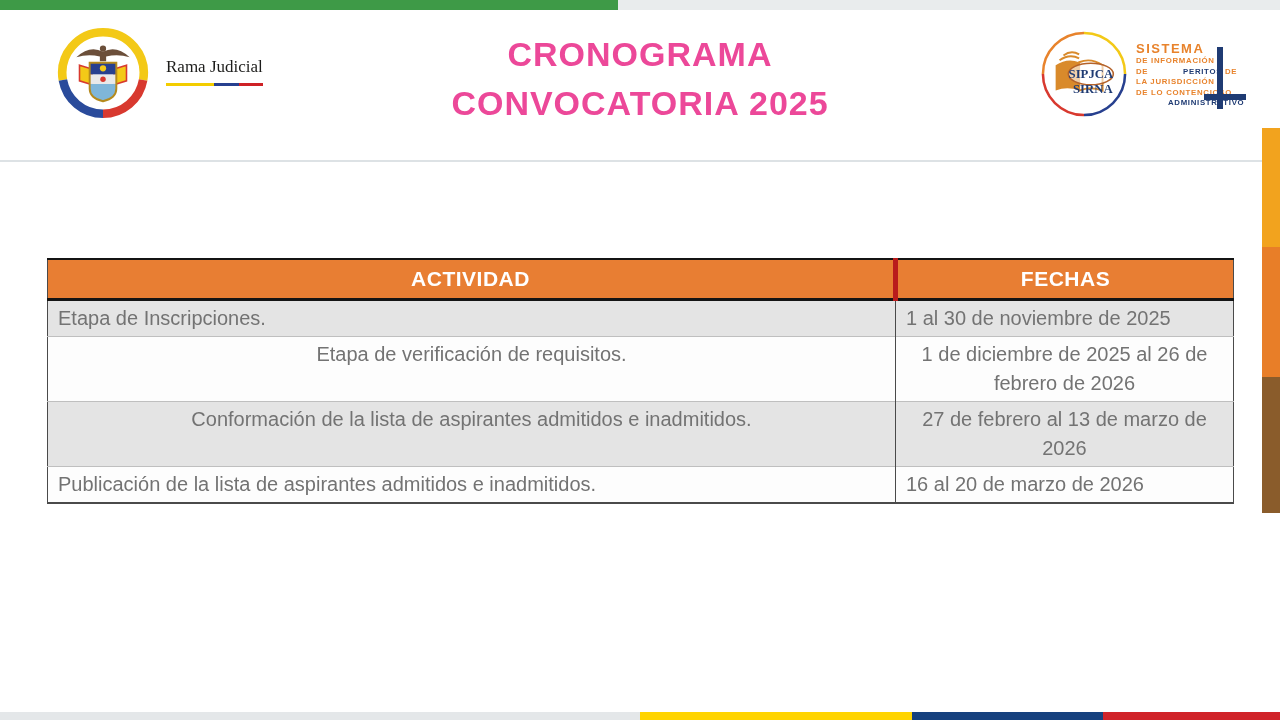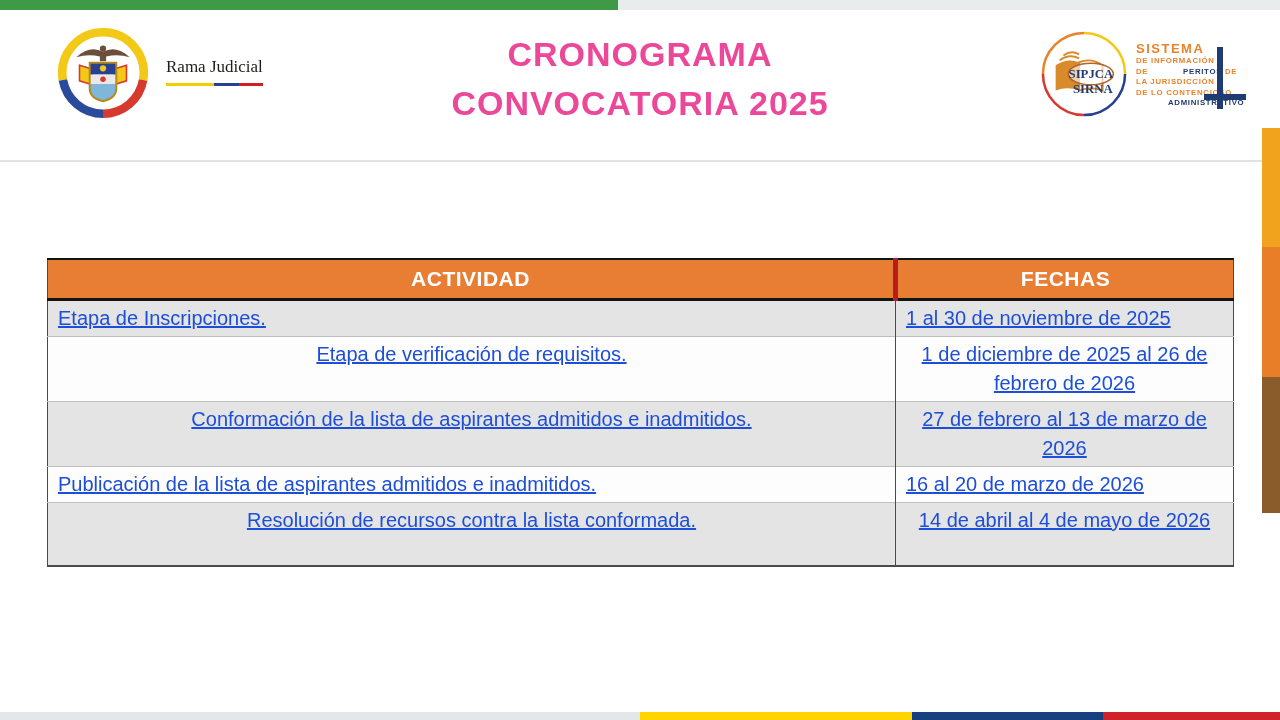--- a/index.html
+++ b/index.html
@@ -39,22 +39,22 @@
   .rs3 { top:377px; height:136px; background:#8a5c2b; }
 
   
   .table-wrap { position:absolute; left:47px; top:230px; width:1186px;margin-top:28px; }
   table { width:100%; border-collapse:collapse; table-layout:fixed; border:1px solid #4a4a4a; }
   col.c-act { width:848px; }
   col.c-fec { width:338px; }
   thead th { background:#e87e33; color:#ffffff; font-size:21px; font-weight:bold; letter-spacing:0.5px;
       text-align:center; height:40px; border-top:2px solid #141414; border-bottom:3px solid #141414; }
   thead th.fec { border-left:5px solid #b91c1c; }
-  tbody td { font-size:20px; color:#1d4ed8; line-height:29px; padding:3px 10px; vertical-align:top;
-      border-top:1px solid #bfbfbf;text-decoration:underline; }
+  tbody td { font-size:20px; color:#737373; line-height:29px; padding:3px 10px; vertical-align:top;
+      border-top:1px solid #bfbfbf; }
   tbody td.fec { border-left:1px solid #4a4a4a; }
   tbody tr:nth-child(odd)  { background:#e4e4e4; }
   tbody tr:nth-child(even) { background:#fdfdfd; }
   tbody tr.h1 td { height:35px; }
   tbody tr.h2 td { height:64px;text-align:center; }
   table { border-bottom:2px solid #4a4a4a; }
 
   
   .bottom-strip { position:absolute; bottom:0; left:0; width:1280px; height:8px; display:flex; }
   .bs-gray   { width:640px; background:#e4e7e9; }
@@ -159,24 +159,20 @@
           <td class="fec">1 de diciembre de 2025 al 26 de febrero de 2026</td>
         </tr>
         <tr class="h2">
           <td>Conformación de la lista de aspirantes admitidos e inadmitidos.</td>
           <td class="fec">27 de febrero al 13 de marzo de 2026</td>
         </tr>
         <tr class="h1">
           <td>Publicación de la lista de aspirantes admitidos e inadmitidos.</td>
           <td class="fec">16 al 20 de marzo de 2026</td>
         </tr>
-        <tr class="h2">
-          <td>Resolución de recursos contra la lista conformada.</td>
-          <td class="fec">14 de abril al 4 de mayo de 2026</td>
-        </tr>
       </tbody>
     </table>
   </div>
 
   <div class="bottom-strip">
     <div class="bs-gray"></div>
     <div class="bs-yellow"></div>
     <div class="bs-blue"></div>
     <div class="bs-red"></div>
   </div>

